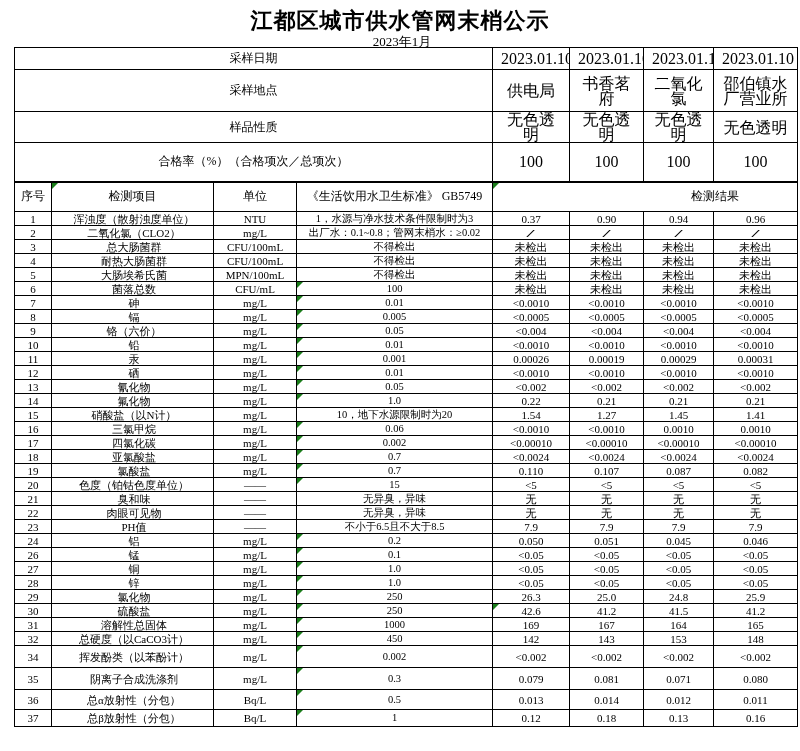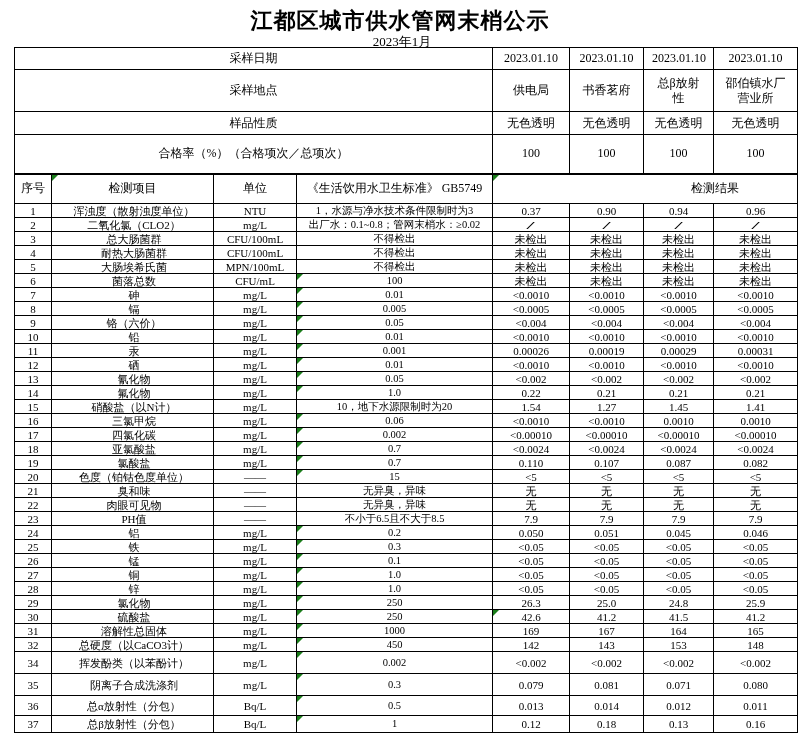--- a/index.html
+++ b/index.html
@@ -6,21 +6,21 @@
   html,body{ margin:0; padding:0; background:#fff; }
   body{ width:800px; height:751px; font-family:"Liberation Serif","DejaVu Serif",serif; color:var(--ink); }
   .sheet{ position:relative; width:800px; height:751px; overflow:hidden; }
   .title{ position:absolute; top:6px; left:0; width:100%; text-align:center;
           font-size:22px; font-weight:bold; margin:0; letter-spacing:1px; }
   .subtitle{ position:absolute; top:33px; left:2px; width:100%; text-align:center; font-size:13px; }
   table{ position:absolute; left:14px; top:47px; width:783px;
          border-collapse:collapse; table-layout:fixed;border-radius:21px; }
   td{ border:1px solid #000; position:relative; overflow:hidden; padding:0; vertical-align:middle; }
   .info-label{ text-align:center; font-size:12px; }
-  .info-val{ text-align:center; font-size:12px; line-height:15px; padding:0 8px; }
+  .info-val{ text-align:center; font-size:16px; line-height:15px; padding:0 8px; }
   .main-head td{ border-top-width:2px; font-size:12px; text-align:center; }
   .res-head{ text-align:right !important; padding-right:58px !important; }
   .c-no{ text-align:center; font-size:11px; }
   .c-item{ text-align:center; font-size:11px; padding-left:3px; line-height:12px; }
   .c-unit{ text-align:center; font-size:11px; white-space:nowrap; }
   .c-std{ text-align:center; font-size:10.5px; white-space:nowrap; line-height:12px; }
   .c-res{ text-align:center; font-size:11px; }
   tr.data{ line-height:12px; }
   .tri{ position:absolute; left:0; top:0; width:0; height:0;
         border-top:6px solid var(--green); border-right:6px solid transparent; }
@@ -49,21 +49,21 @@
           <td class="info-label" colspan="4">采样日期</td>
           <td class="info-val">2023.01.10</td>
           <td class="info-val">2023.01.10</td>
           <td class="info-val">2023.01.10</td>
           <td class="info-val">2023.01.10</td>
         </tr>
         <tr style="height: 42px;">
           <td class="info-label" colspan="4">采样地点</td>
           <td class="info-val">供电局</td>
           <td class="info-val">书香茗府</td>
-          <td class="info-val">总β放射性</td>
+          <td class="info-val">二氧化氯</td>
           <td class="info-val">邵伯镇水厂营业所</td>
         </tr>
         <tr style="height: 23px;">
           <td class="info-label" colspan="4">样品性质</td>
           <td class="info-val">无色透明</td>
           <td class="info-val">无色透明</td>
           <td class="info-val">无色透明</td>
           <td class="info-val">无色透明</td>
         </tr>
         <tr style="height: 39px;">
@@ -312,30 +312,20 @@
         </tr>
         <tr class="data" style="height: 14px; padding-left: 36px;">
           <td class="c-no">24</td>
           <td class="c-item">铝</td>
           <td class="c-unit">mg/L</td>
           <td class="c-std">0.2<span class="tri"></span></td>
           <td class="c-res">0.050</td>
           <td class="c-res">0.051</td>
           <td class="c-res">0.045</td>
           <td class="c-res">0.046</td>
-        </tr>
-        <tr class="data" style="height: 14px;">
-          <td class="c-no">25</td>
-          <td class="c-item">铁</td>
-          <td class="c-unit">mg/L</td>
-          <td class="c-std">0.3<span class="tri"></span></td>
-          <td class="c-res">&lt;0.05</td>
-          <td class="c-res">&lt;0.05</td>
-          <td class="c-res">&lt;0.05</td>
-          <td class="c-res">&lt;0.05</td>
         </tr>
         <tr class="data" style="height: 14px;">
           <td class="c-no">26</td>
           <td class="c-item">锰</td>
           <td class="c-unit">mg/L</td>
           <td class="c-std">0.1<span class="tri"></span></td>
           <td class="c-res">&lt;0.05</td>
           <td class="c-res">&lt;0.05</td>
           <td class="c-res">&lt;0.05</td>
           <td class="c-res">&lt;0.05</td>

